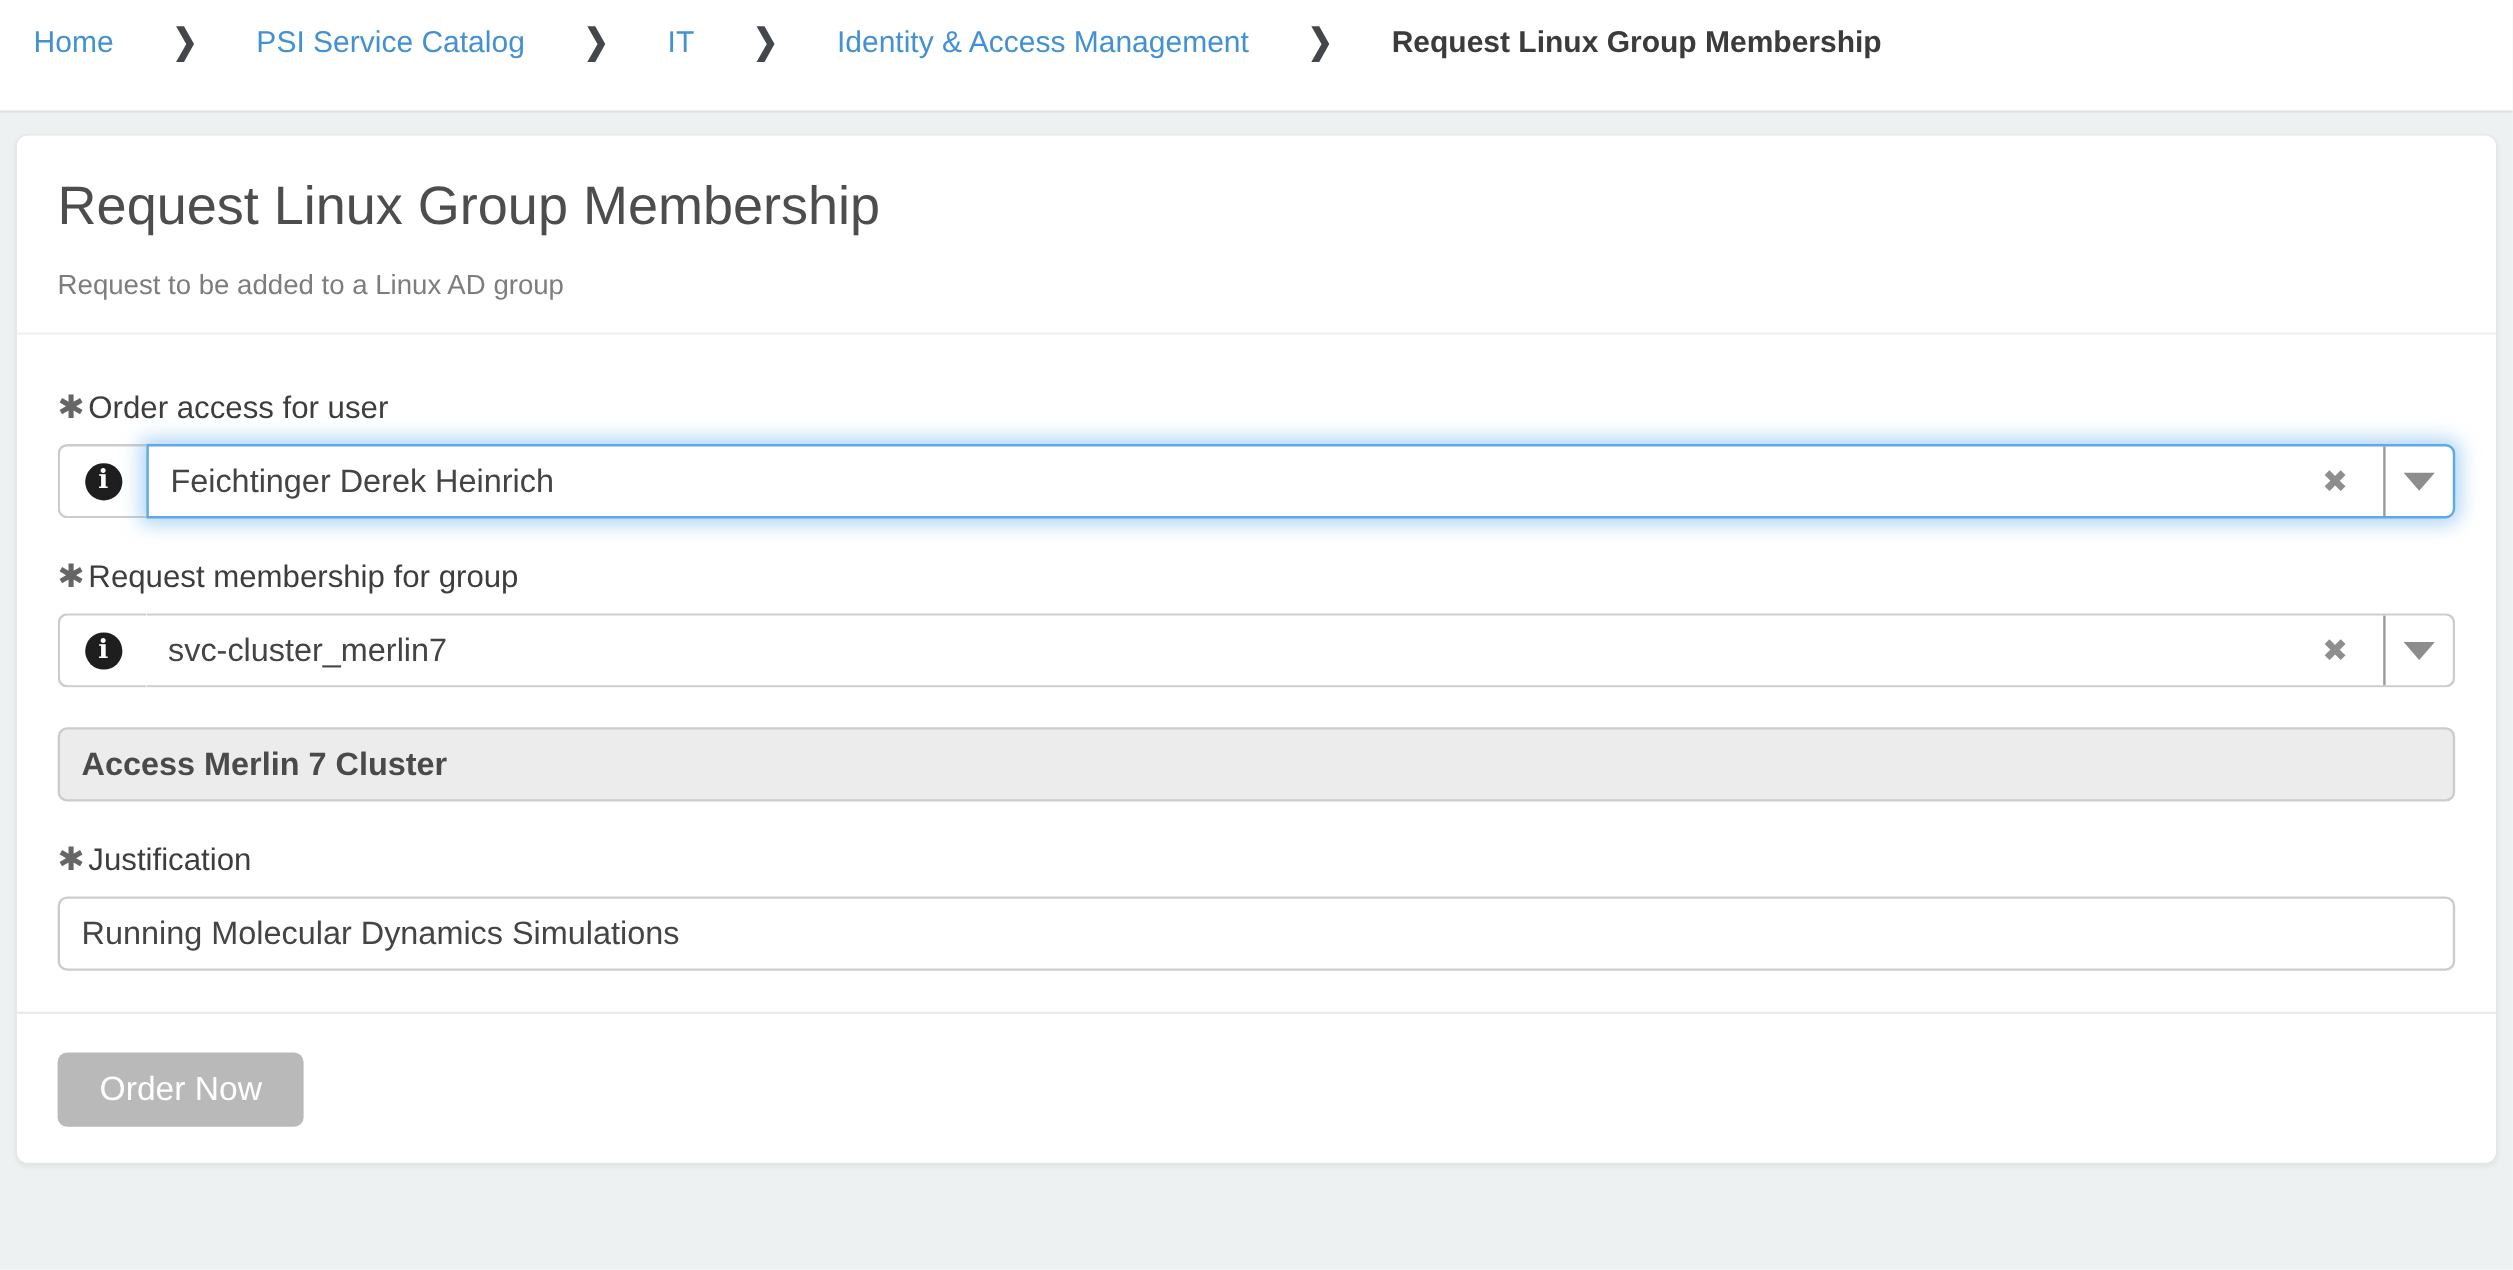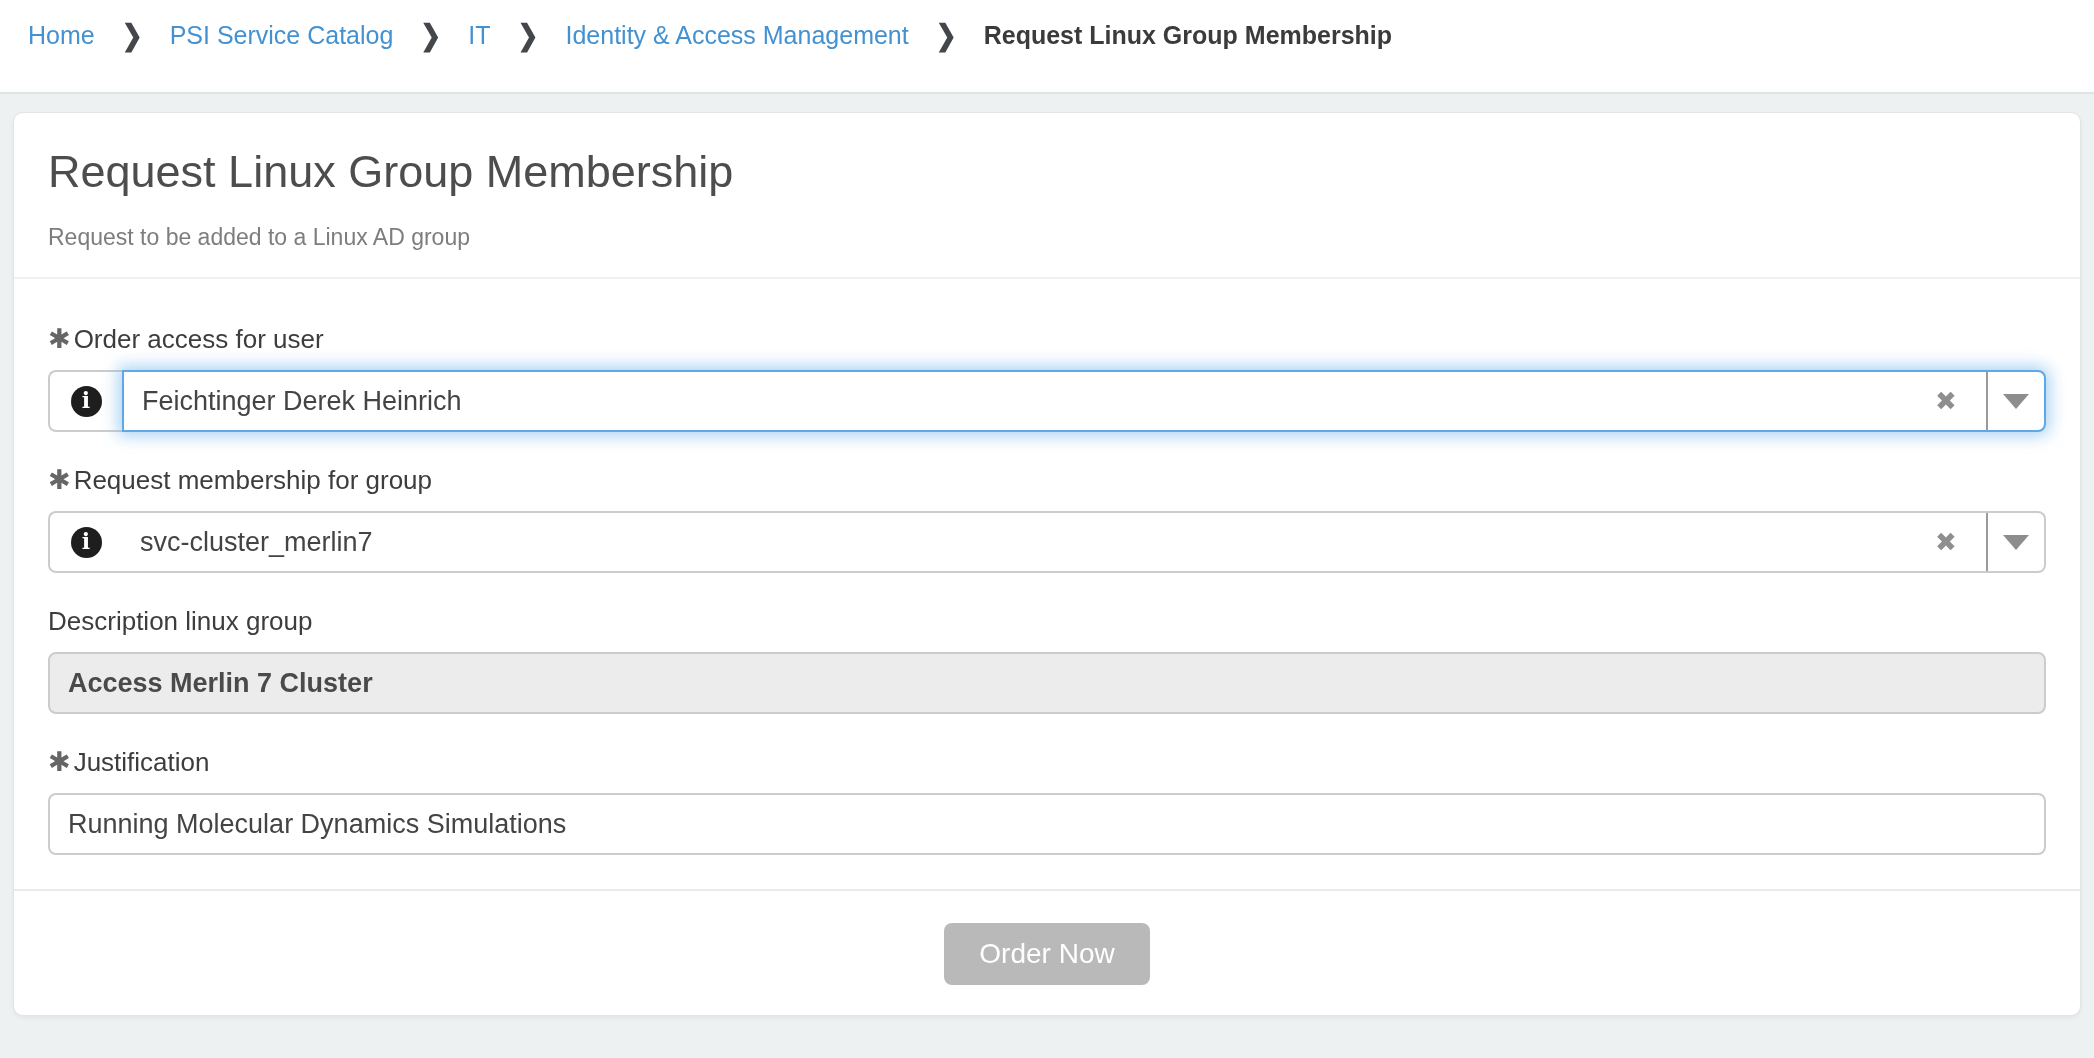--- a/index.html
+++ b/index.html
@@ -7,21 +7,21 @@
     width:2094px;height:1058px;overflow:hidden;
     background:#edf1f2;
     font-family:"Liberation Sans",sans-serif;
     -webkit-font-smoothing:antialiased;
   }
   
   .topbar{
     background:#ffffff;height:94px;box-sizing:border-box;
     padding:16px 0 0 28px;border-bottom:2px solid #dee3e4;
   }
-  .crumbs{display:flex;align-items:center;font-size:25px;line-height:38px;}
+  .crumbs{display:flex;align-items:center;font-size:25px;line-height:38px;gap:22px;}
   .crumb-link{color:#4491d2;text-decoration:none;cursor:pointer;}
   .crumb-sep{color:#43474b;font-weight:700;font-size:25px;margin:0 27px;transform:scaleY(1.15);}
   .crumb-current{color:#3b3b3b;font-weight:700;}
   
   .panel{
     margin:18px 13px 0;background:#ffffff;
     border:1px solid #e2e5e6;border-radius:10px;
     box-shadow:0 2px 4px rgba(0,0,0,.05);
     box-sizing:border-box;
   }
@@ -76,21 +76,21 @@
   }
   .text-input{
     height:62px;box-sizing:border-box;width:100%;
     border:2px solid #cccccc;border-radius:8px;background:#fff;
     padding:0 18px;font-size:27px;color:#444444;
     display:flex;align-items:center;white-space:nowrap;overflow:hidden;
   }
   .text-input.readonly{background:#ececec;color:#4a4a4a;font-weight:bold;}
   
   .footer-divider{border-top:2px solid #eaeaea;margin:34px 0 0;}
-  .panel-footer{padding:32px 34px 30px;display:flex;justify-content:center;}
+  .panel-footer{padding:32px 34px 30px;display:flex;justify-content:flex-start;}
   .order-btn{
     background:#b9b9b9;color:#ffffff;border:none;border-radius:8px;
     height:62px;padding:0 35px;font-size:28px;
     font-family:"Liberation Sans",sans-serif;cursor:pointer;
   }
 </style>
 </head>
 <body>
 
 <div class="topbar">
@@ -152,23 +152,20 @@
             <span>✖</span>
           </div>
           <div class="caret-btn">
             <span class="caret-tri"></span>
           </div>
         </div>
       </div>
     </div>
 
     <div class="form-group">
-      <div class="field-label">
-        <span>Description linux group</span>
-      </div>
       <div class="text-input readonly">Access Merlin 7 Cluster</div>
     </div>
 
     <div class="form-group">
       <div class="field-label">
         <span class="req">✱</span>
         <span>Justification</span>
       </div>
       <div class="text-input">Running Molecular Dynamics Simulations</div>
     </div>

